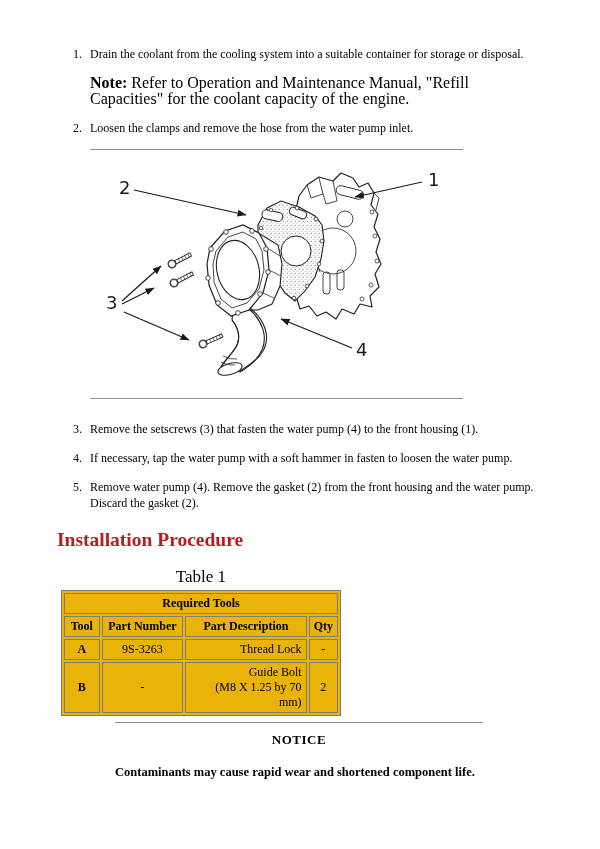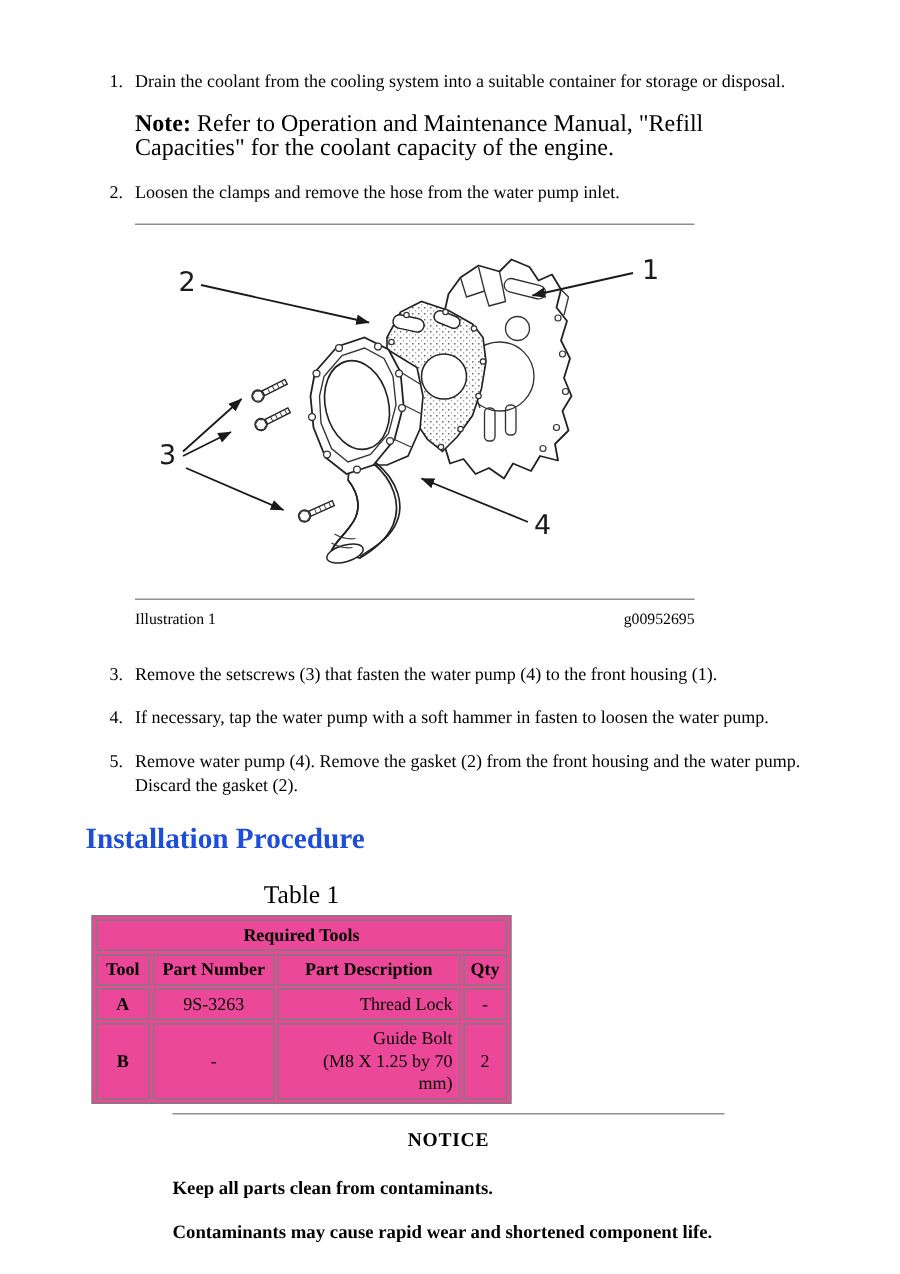--- a/index.html
+++ b/index.html
@@ -29,21 +29,21 @@
   h1.section{
     font-size:19.5px;font-weight:bold;margin:18px 0 16px 0;
     font-family:"Liberation Serif", serif;
   }
 
   
   .table-wrap{margin-left:4px;}
   .table-caption{width:280px;text-align:center;font-size:17px;margin-bottom:3px;}
   table.tools{
     border-collapse:separate;border-spacing:2px;
-    border:1px solid #7d7d7d;width:280px;background:#ec4899;
+    border:1px solid #7d7d7d;width:280px;background:#eab308;
   }
   table.tools th, table.tools td{
     border:1px solid #7d7d7d;font-size:12px;padding:2px 4px;line-height:15px;
   }
   th.title{text-align:center;font-weight:bold;padding:4px;}
   th.colhead{text-align:center;font-weight:bold;}
   td.c{text-align:center;}
   td.b{font-weight:bold;text-align:center;}
   td.l{text-align:right;}
   col.tool{width:36px;} col.pn{width:84px;} col.desc{width:126px;} col.qty{width:26px;}
@@ -184,40 +184,36 @@
         <path d="M32,152 L64,136" marker-end="url(#ah)"></path>
         <path d="M34,160 L99,188" marker-end="url(#ah)"></path>
         <path d="M262,196 L191,167" marker-end="url(#ah)"></path>
       </g>
       <text class="callout" x="338" y="34">1</text>
       <text class="callout" x="29" y="42">2</text>
       <text class="callout" x="16" y="157">3</text>
       <text class="callout" x="266" y="204">4</text>
     </svg>
     <hr class="fig-rule bottom">
-    <div class="fig-caption">
-      <span>Illustration 1</span>
-      <span>g00952695</span>
-    </div>
   </div>
 
   <div class="step">
     <span class="step-num">3.</span>
     <span class="step-text">Remove the setscrews (3) that fasten the water pump (4) to the front housing (1).</span>
   </div>
   <div class="step">
     <span class="step-num">4.</span>
     <span class="step-text">If necessary, tap the water pump with a soft hammer in fasten to loosen the water pump.</span>
   </div>
   <div class="step">
     <span class="step-num">5.</span>
     <span class="step-text">Remove water pump (4). Remove the gasket (2) from the front housing and the water pump. Discard the gasket (2).</span>
   </div>
 
-  <h1 class="section" id="section-heading" style="color: #1d4ed8;">Installation Procedure</h1>
+  <h1 class="section" id="section-heading" style="color: #b91c1c;">Installation Procedure</h1>
 
   <div class="table-wrap">
     <div class="table-caption">Table 1</div>
     <table class="tools">
       <colgroup>
           <col class="tool">
           <col class="pn">
           <col class="desc">
           <col class="qty">
         </colgroup>
@@ -246,17 +242,16 @@
         </td>
         <td class="c">2</td>
       </tr>
     </tbody>
       </table>
   </div>
 
   <div class="notice">
     <hr class="notice-rule">
     <div class="notice-title">NOTICE</div>
-    <div class="notice-line">Keep all parts clean from contaminants.</div>
     <div class="notice-line">Contaminants may cause rapid wear and shortened component life.</div>
   </div>
 
 </div>
 
 </body></html>

